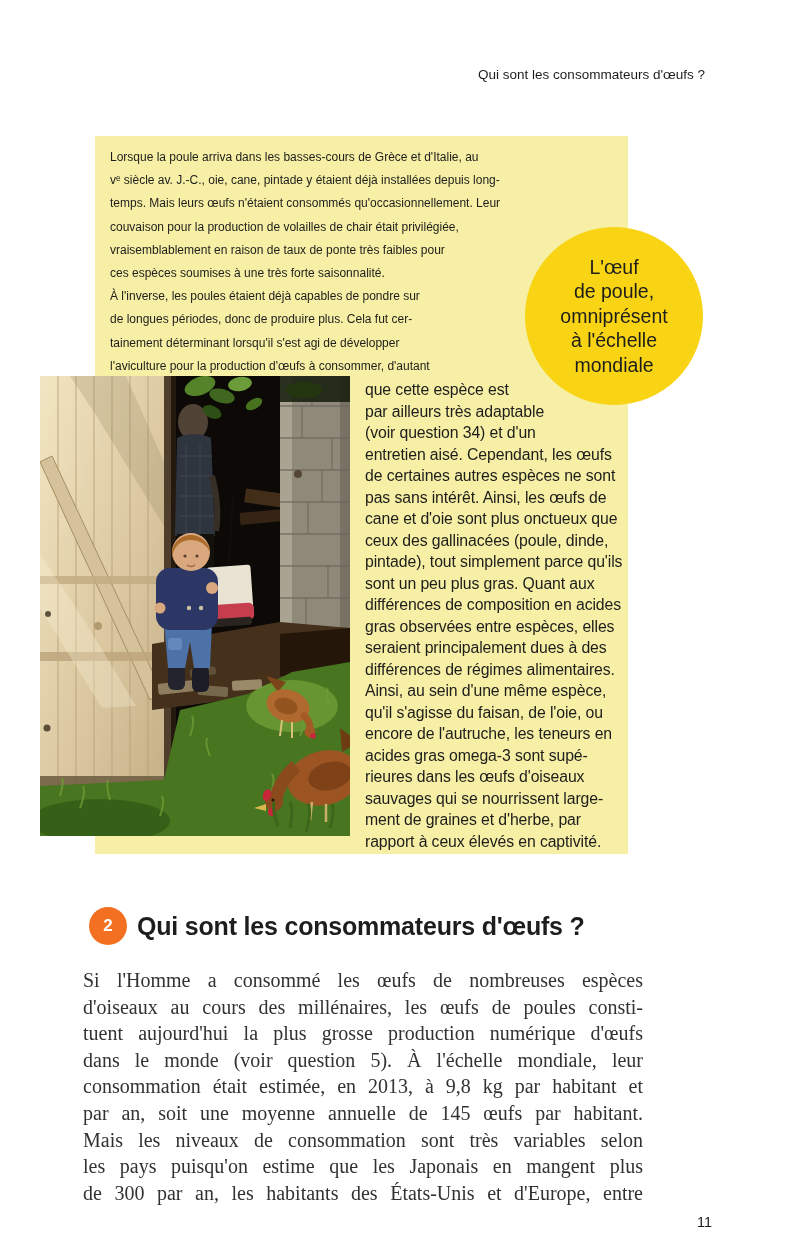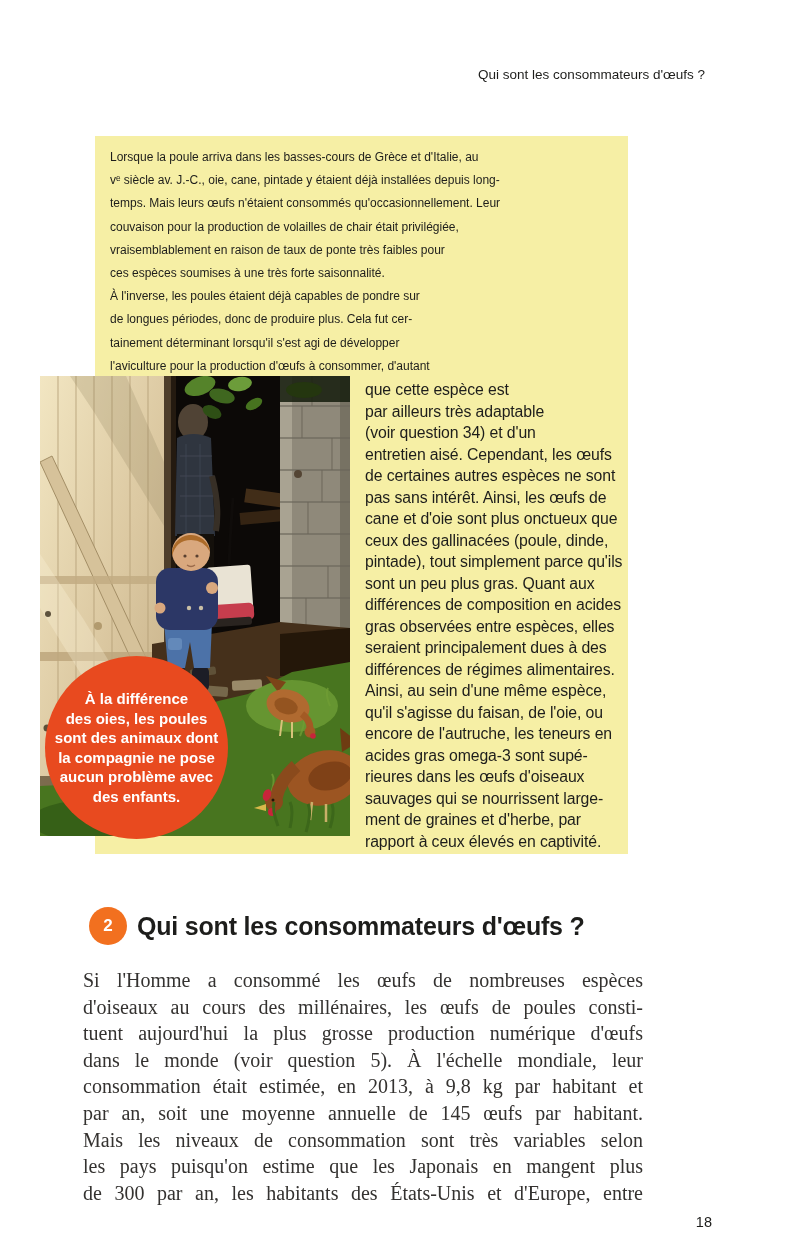--- a/index.html
+++ b/index.html
@@ -228,40 +228,39 @@
 différences de régimes alimentaires.
 Ainsi, au sein d'une même espèce,
 qu'il s'agisse du faisan, de l'oie, ou
 encore de l'autruche, les teneurs en
 acides gras omega-3 sont supé-
 rieures dans les œufs d'oiseaux
 sauvages qui se nourrissent large-
 ment de graines et d'herbe, par
 rapport à ceux élevés en captivité.</div>
 
-
-  <div class="badge-orange">
-    <div class="prelines">À la différence
-des oies, les poules
-sont des animaux dont
-la compagnie ne pose
-aucun problème avec
-des enfants.</div>
+  <div class="badge-yellow">
+    <div class="prelines">L'œuf
+de poule,
+omniprésent
+à l'échelle
+mondiale</div>
   </div>
+
 
   <div class="section-row">
     <div class="section-num">2</div>
     <h2 class="section-title">Qui sont les consommateurs d'œufs ?</h2>
   </div>
 
   <div class="body-text prelines">Si l'Homme a consommé les œufs de nombreuses espèces
 d'oiseaux au cours des millénaires, les œufs de poules consti-
 tuent aujourd'hui la plus grosse production numérique d'œufs
 dans le monde (voir question 5). À l'échelle mondiale, leur
 consommation était estimée, en 2013, à 9,8 kg par habitant et
 par an, soit une moyenne annuelle de 145 œufs par habitant.
 Mais les niveaux de consommation sont très variables selon
 les pays puisqu'on estime que les Japonais en mangent plus
 de 300 par an, les habitants des États-Unis et d'Europe, entre</div>
 
-  <div class="page-num">18</div>
+  <div class="page-num">11</div>
 
 </div>
 
 </body></html>

